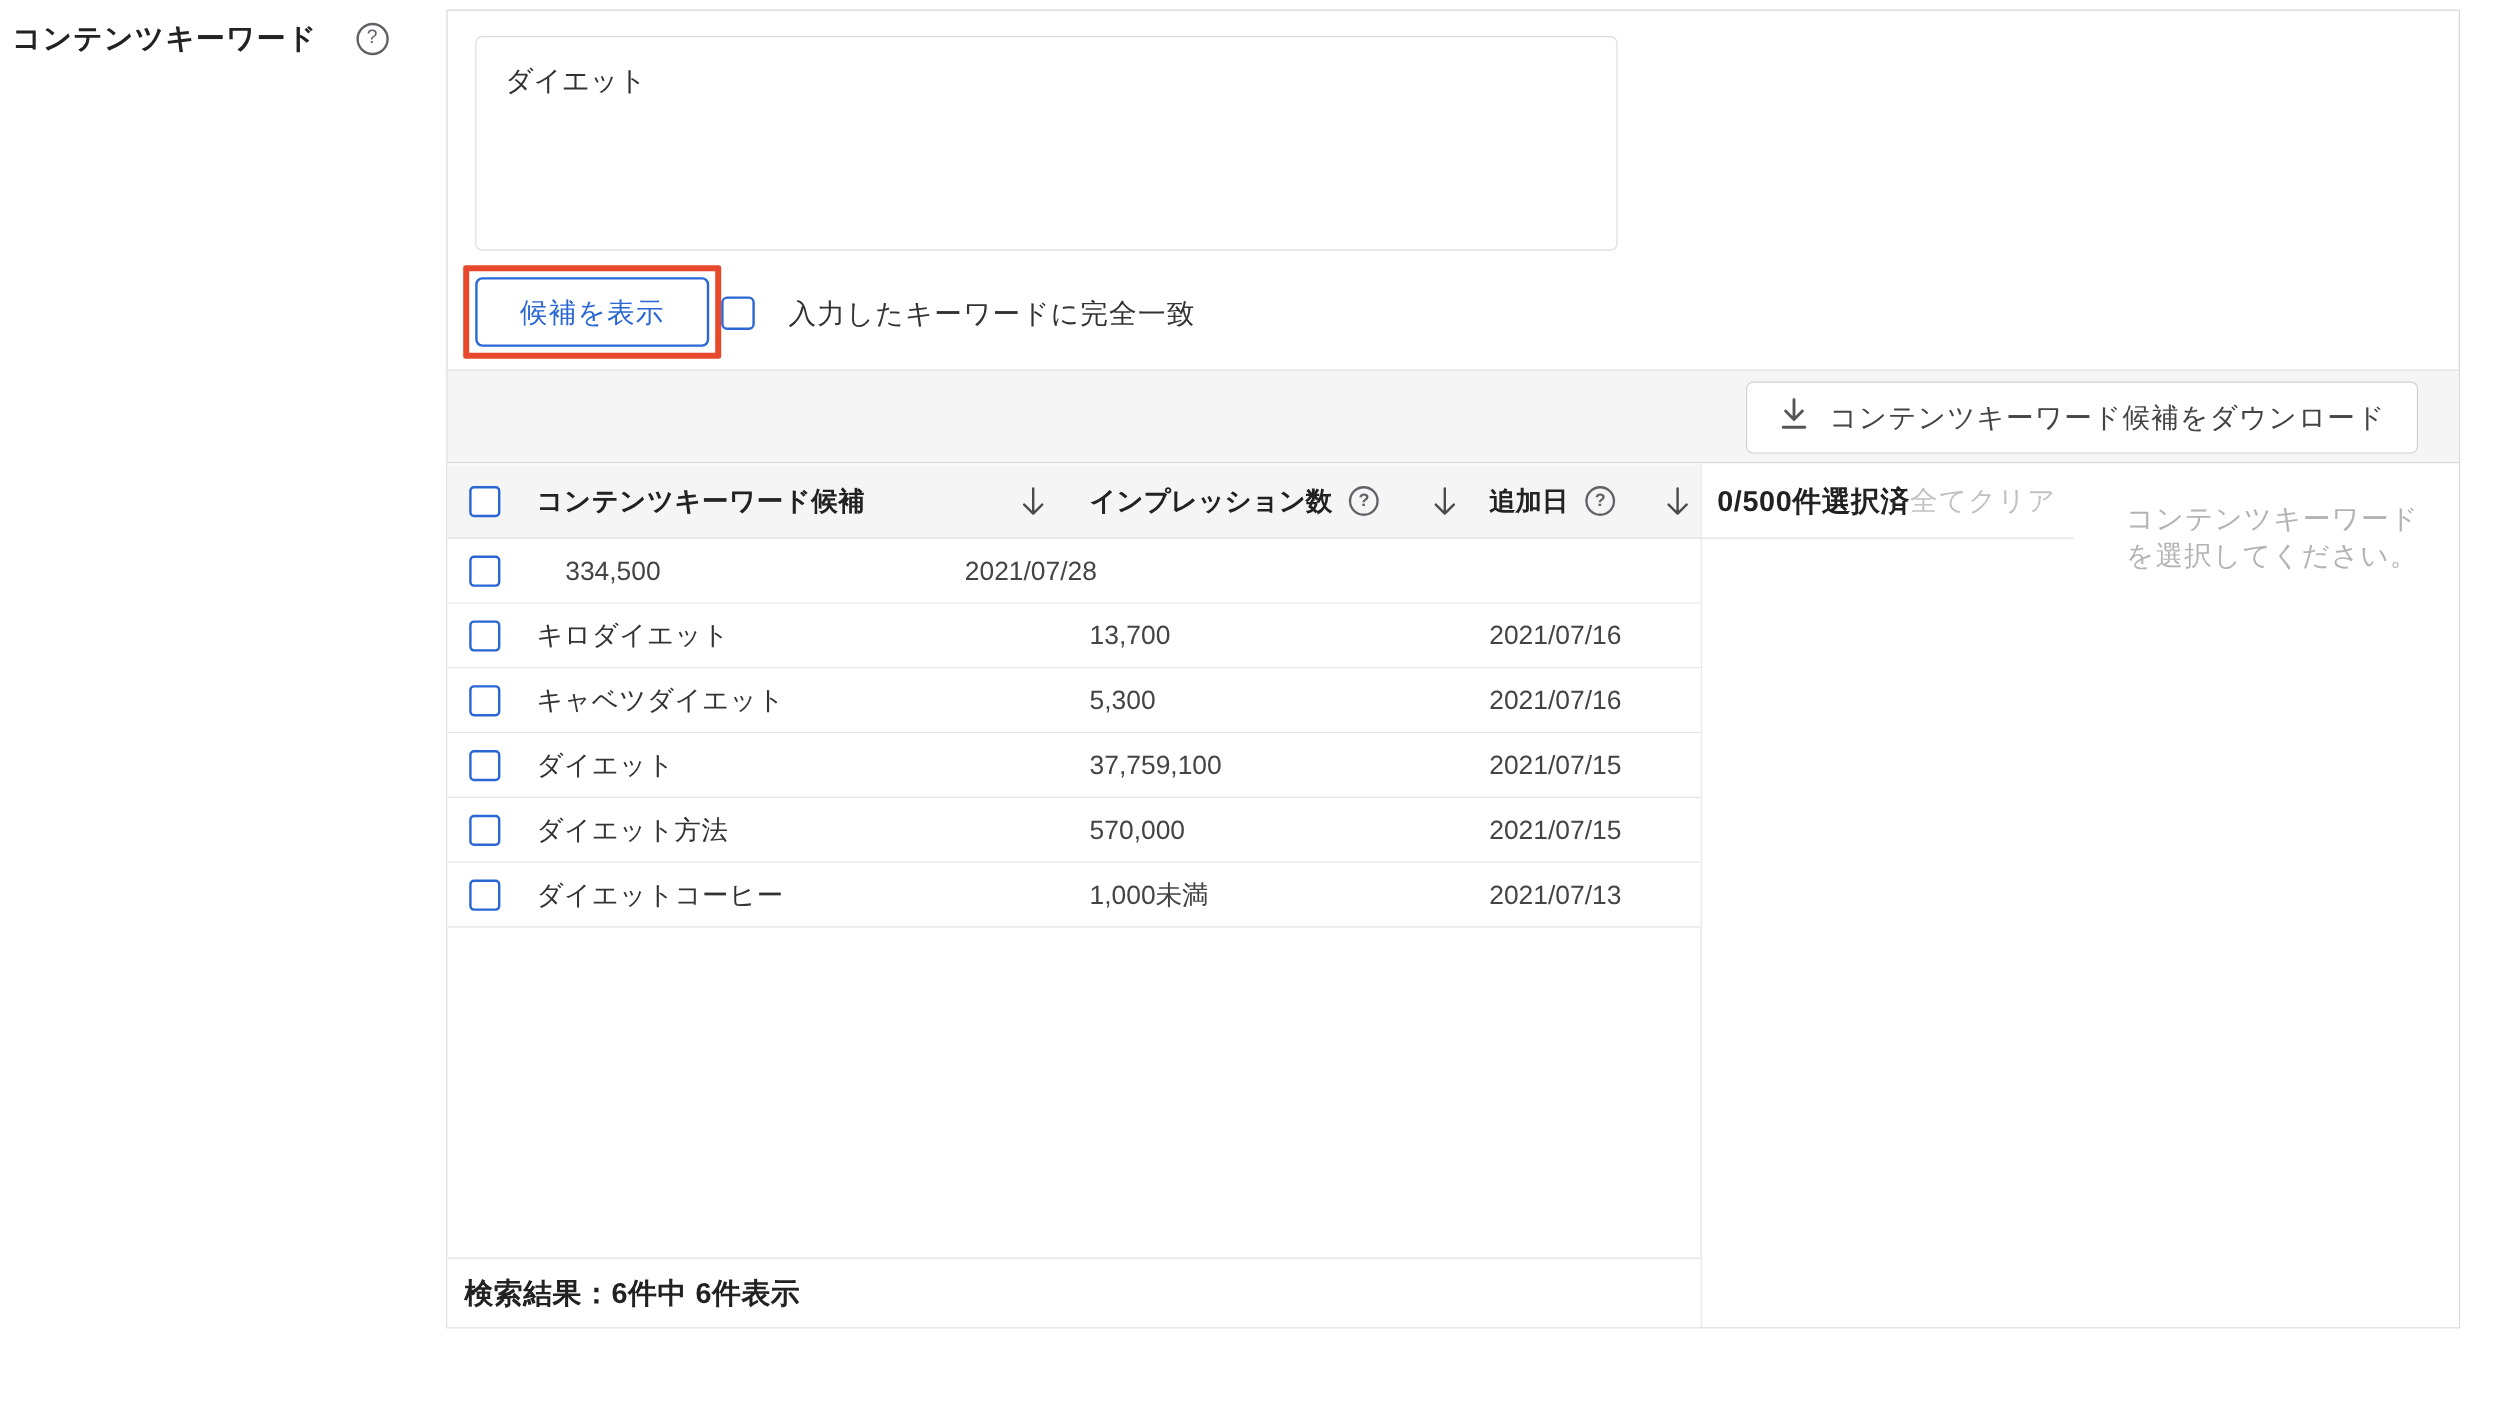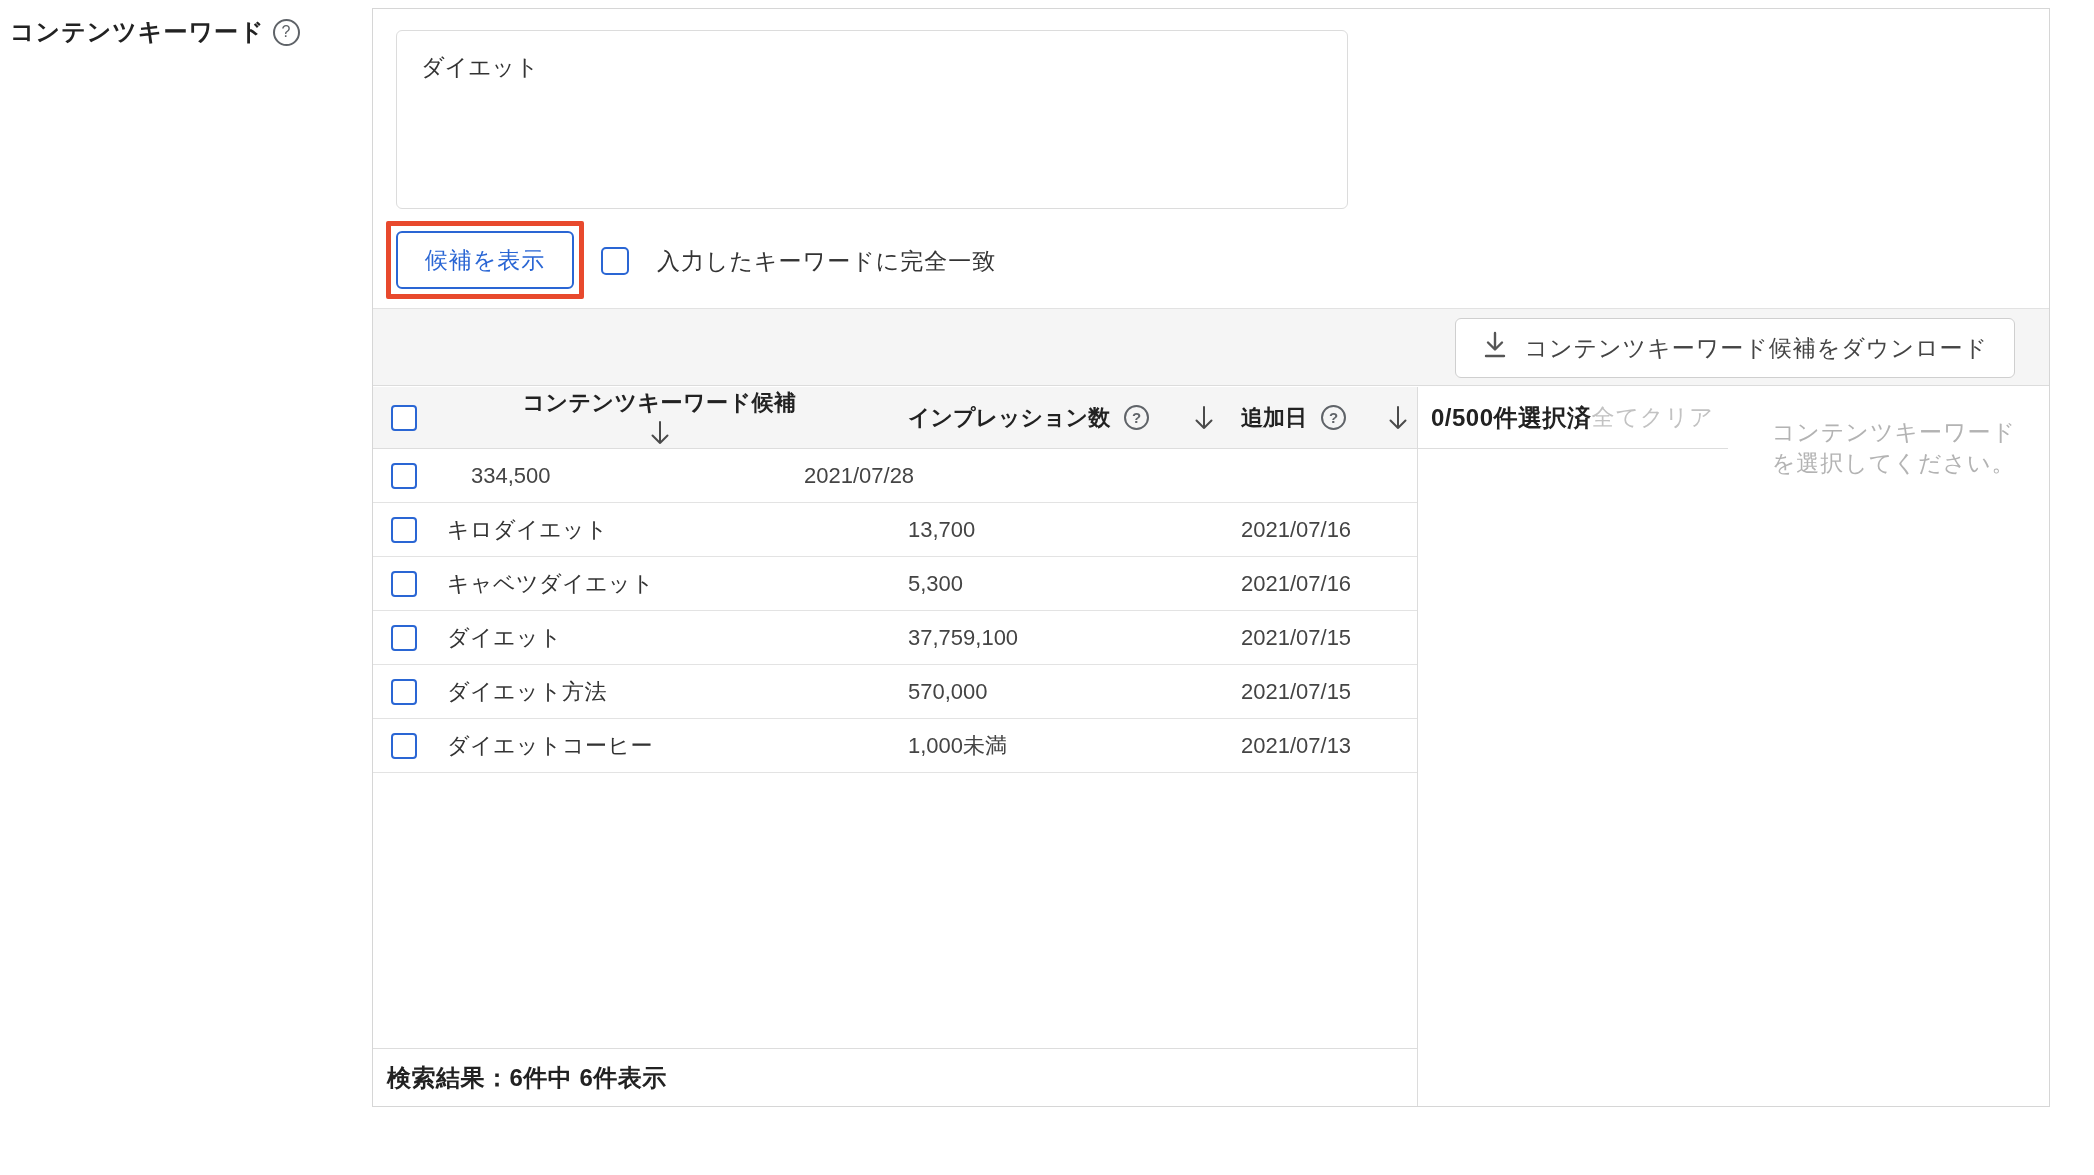--- a/index.html
+++ b/index.html
@@ -13,21 +13,21 @@
     overflow: hidden;
   }
 
   
   .field-label-row {
     position: absolute;
     left: 10px;
     top: 16px;
     display: flex;
     align-items: center;
-    gap: 8px;
+    gap: 32px;
   }
   .field-label {
     font-size: 24px;
     font-weight: 700;
     color: #222;
     letter-spacing: 1px;
   }
   .help-icon {
     display: inline-flex;
     align-items: center;
@@ -75,21 +75,21 @@
     position: absolute;
     left: 13px;
     top: 212px;
     border: 5px solid #e8492d;
     border-radius: 2px;
     padding: 5px;
     display: inline-block;
     background: transparent;
   }
   .show-candidates-button {
-    width: 178px;
+    width: 195px;
     height: 58px;
     display: flex;
     align-items: center;
     justify-content: center;
     background: #fff;
     border: 2px solid #2a66d4;
     border-radius: 6px;
     color: #2a66d4;
     font-size: 23px;
     font-weight: 500;
@@ -188,21 +188,21 @@
     flex: 1;
     display: flex;
     align-items: center;
     padding-right: 12px;
     font-size: 22px;
     color: #333;
     font-weight: 500;
     letter-spacing: 0.5px;
     min-width: 0;
   }
-  .thead .cell-kw { justify-content: space-between; font-weight: 700; color: #222; flex-direction: column; }
+  .thead .cell-kw { justify-content: space-between; font-weight: 700; color: #222; }
   .cell-imp {
     width: 337px;
     flex: none;
     display: flex;
     align-items: center;
     padding-left: 24px;
     padding-right: 6px;
     font-size: 22px;
     color: #444;
   }

